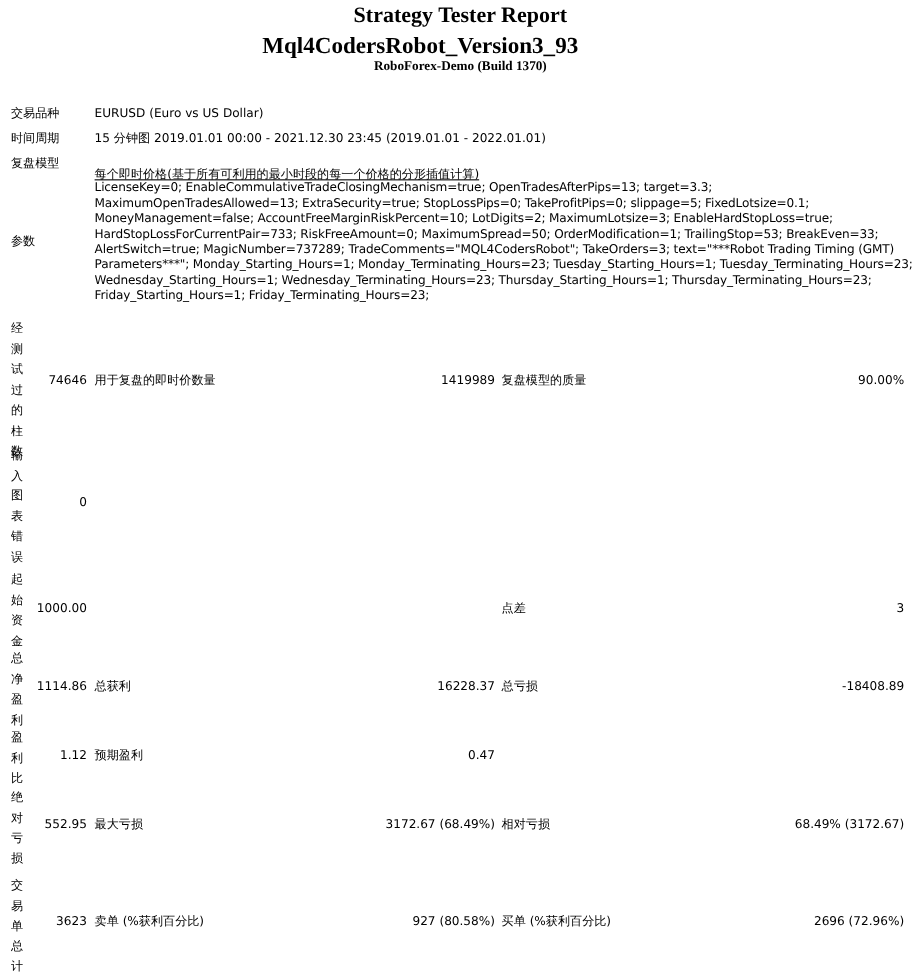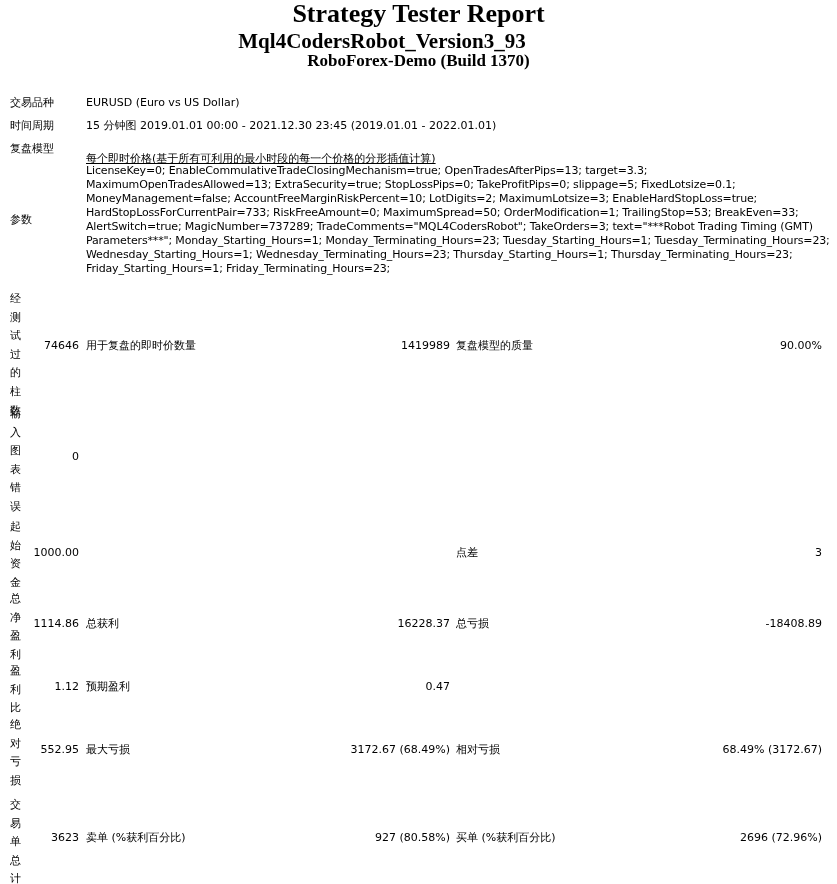--- a/index.html
+++ b/index.html
@@ -1,20 +1,20 @@
 <!DOCTYPE html>
 <html><head>
 <meta charset="utf-8">
 <style>
   html, body { margin: 0; padding: 0; background: #ffffff; }
   body { width: 837px; height: 884px; overflow: hidden; position: relative; color: #000; }
   .hdr { text-align: center; font-family: "Liberation Serif", "DejaVu Serif", serif; font-weight: bold; color: #000; }
-  .h1 { position: absolute; left: 0; width: 837px; top: -1px; font-size: 26px; line-height: 30px; }
+  .h1 { position: absolute; left: 0; width: 837px; top: -1px; font-size: 20px; line-height: 30px; }
   .h2 { position: absolute; left: 0; width: 764px; top: 29px; font-size: 21px; line-height: 25px; }
-  .h3 { position: absolute; left: 0; width: 837px; top: 53px; font-size: 17px; line-height: 15px; }
+  .h3 { position: absolute; left: 0; width: 837px; top: 53px; font-size: 12px; line-height: 15px; }
   .t { position: absolute; font-family: "DejaVu Sans", "Liberation Sans", sans-serif; font-size: 11px; line-height: 14px; white-space: nowrap; color: #000; }
   .lbl { left: 10px; }
   .val { left: 86px; }
   .params { left: 86px; top: 164px; width: 745px; white-space: normal; line-height: 14px; font-size: 11px; letter-spacing: -0.15px; }
   .vlabel { position: absolute; left: 10px; width: 12px; font-family: "DejaVu Sans", "Liberation Sans", sans-serif; font-size: 11px; line-height: 18.6px; word-break: break-all; white-space: normal; }
   .num1 { position: absolute; right: 758px; text-align: right; }
   .lbl2 { position: absolute; left: 86px; }
   .num2 { position: absolute; right: 387px; text-align: right; }
   .lbl3 { position: absolute; left: 456px; }
   .num3 { position: absolute; right: 15px; text-align: right; }

